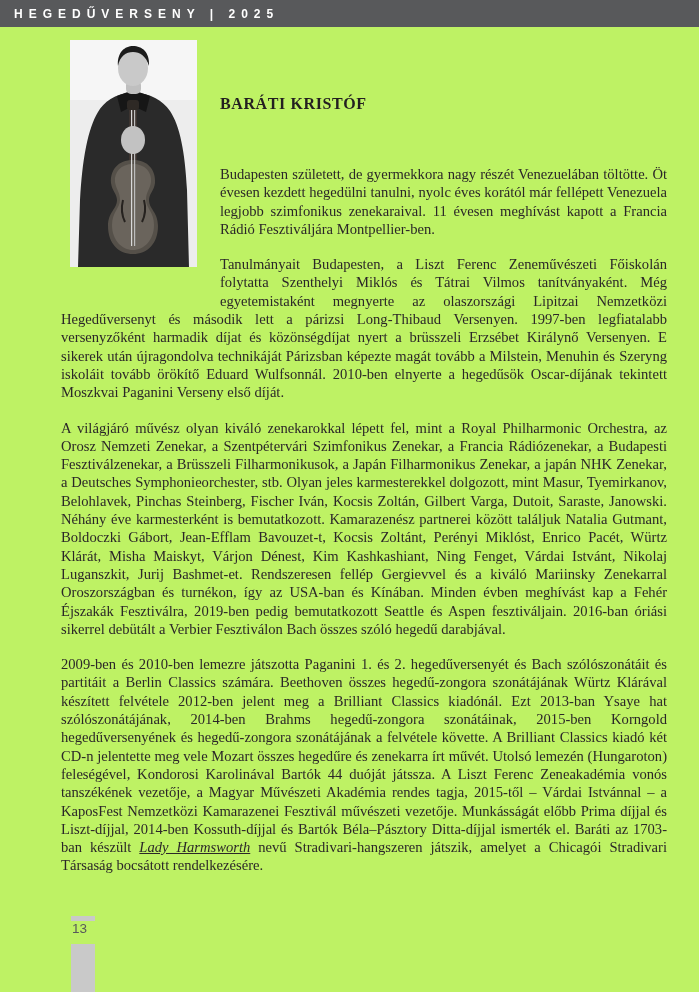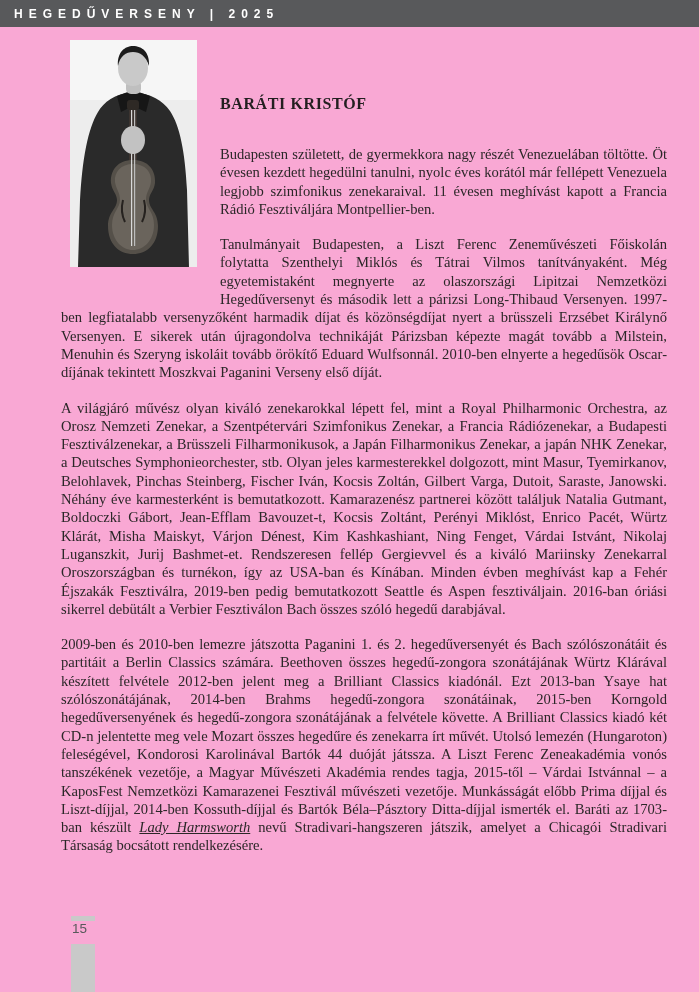--- a/index.html
+++ b/index.html
@@ -4,21 +4,21 @@
 <style>
   html, body {
     margin: 0;
     padding: 0;
     background: #ffffff;
   }
   .page {
     position: relative;
     width: 699px;
     height: 992px;
-    background: #f9a8d4;
+    background: #bef264;
     overflow: hidden;
     font-family: "Liberation Serif", "DejaVu Serif", serif;
     color: #2b2728;
   }
   .top-bar {
     position: absolute;
     top: 0; left: 0;
     width: 699px;
     height: 27px;
     background: #58595b;
@@ -58,21 +58,21 @@
     letter-spacing: 0.6px;
     color: #231f20;
   }
   .body-text p {
     margin: 17px 0 0 0;
     font-size: 14.6px;
     line-height: 18.3px;
     text-align: justify;
   }
   .body-text p.first {
-    margin-top: 32px;
+    margin-top: 52px;
   }
   .footer-rule {
     position: absolute;
     left: 71px;
     top: 916px;
     width: 24px;
     height: 5px;
     background: #c9c9c9;
   }
   .page-number {
@@ -141,16 +141,16 @@
 
     <div class="body-text">
       <p class="first">Budapesten született, de gyermekkora nagy részét Venezuelában töltötte. Öt évesen kezdett hegedülni tanulni, nyolc éves korától már fellépett Venezuela legjobb szimfonikus zenekaraival. 11 évesen meghívást kapott a Francia Rádió Fesztiváljára Montpellier-ben.</p>
       <p>Tanulmányait Budapesten, a Liszt Ferenc Zeneművészeti Főiskolán folytatta Szenthelyi Miklós és Tátrai Vilmos tanítványaként. Még egyetemistaként megnyerte az olaszországi Lipitzai Nemzetközi Hegedűversenyt és második lett a párizsi Long-Thibaud Versenyen. 1997-ben legfiatalabb versenyzőként harmadik díjat és közönségdíjat nyert a brüsszeli Erzsébet Királynő Versenyen. E sikerek után újragondolva technikáját Párizsban képezte magát tovább a Milstein, Menuhin és Szeryng iskoláit tovább örökítő Eduard Wulfsonnál. 2010-ben elnyerte a hegedűsök Oscar-díjának tekintett Moszkvai Paganini Verseny első díját.</p>
       <p>A világjáró művész olyan kiváló zenekarokkal lépett fel, mint a Royal Philharmonic Orchestra, az Orosz Nemzeti Zenekar, a Szentpétervári Szimfonikus Zenekar, a Francia Rádiózenekar, a Budapesti Fesztiválzenekar, a Brüsszeli Filharmonikusok, a Japán Filharmonikus Zenekar, a japán NHK Zenekar, a Deutsches Symphonieorchester, stb. Olyan jeles karmesterekkel dolgozott, mint Masur, Tyemirkanov, Belohlavek, Pinchas Steinberg, Fischer Iván, Kocsis Zoltán, Gilbert Varga, Dutoit, Saraste, Janowski. Néhány éve karmesterként is bemutatkozott. Kamarazenész partnerei között találjuk Natalia Gutmant, Boldoczki Gábort, Jean-Efflam Bavouzet-t, Kocsis Zoltánt, Perényi Miklóst, Enrico Pacét, Würtz Klárát, Misha Maiskyt, Várjon Dénest, Kim Kashkashiant, Ning Fenget, Várdai Istvánt, Nikolaj Luganszkit, Jurij Bashmet-et. Rendszeresen fellép Gergievvel és a kiváló Mariinsky Zenekarral Oroszországban és turnékon, így az USA-ban és Kínában. Minden évben meghívást kap a Fehér Éjszakák Fesztiválra, 2019-ben pedig bemutatkozott Seattle és Aspen fesztiváljain. 2016-ban óriási sikerrel debütált a Verbier Fesztiválon Bach összes szóló hegedű darabjával.</p>
       <p><span>2009-ben és 2010-ben lemezre játszotta Paganini 1. és 2. hegedűversenyét és Bach szólószonátáit és partitáit a Berlin Classics számára. Beethoven összes hegedű-zongora szonátájának Würtz Klárával készített felvétele 2012-ben jelent meg a Brilliant Classics kiadónál. Ezt 2013-ban Ysaye hat szólószonátájának, 2014-ben Brahms hegedű-zongora szonátáinak, 2015-ben Korngold hegedűversenyének és hegedű-zongora szonátájának a felvétele követte. A Brilliant Classics kiadó két CD-n jelentette meg vele Mozart összes hegedűre és zenekarra írt művét. Utolsó lemezén (Hungaroton) feleségével, Kondorosi Karolinával Bartók 44 duóját játssza. A Liszt Ferenc Zeneakadémia vonós tanszékének vezetője, a Magyar Művészeti Akadémia rendes tagja, 2015-től – Várdai Istvánnal – a KaposFest Nemzetközi Kamarazenei Fesztivál művészeti vezetője. Munkásságát előbb Prima díjjal és Liszt-díjjal, 2014-ben Kossuth-díjjal és Bartók Béla–Pásztory Ditta-díjjal ismerték el. Baráti az 1703-ban készült </span><em class="inline-italic">Lady Harmsworth</em><span> nevű Stradivari-hangszeren játszik, amelyet a Chicagói Stradivari Társaság bocsátott rendelkezésére.</span></p>
     </div>
   </div>
 
   <div class="footer-rule"></div>
-  <div class="page-number">15</div>
+  <div class="page-number">13</div>
   <div class="footer-block"></div>
 
 </div>
 
 </body></html>

